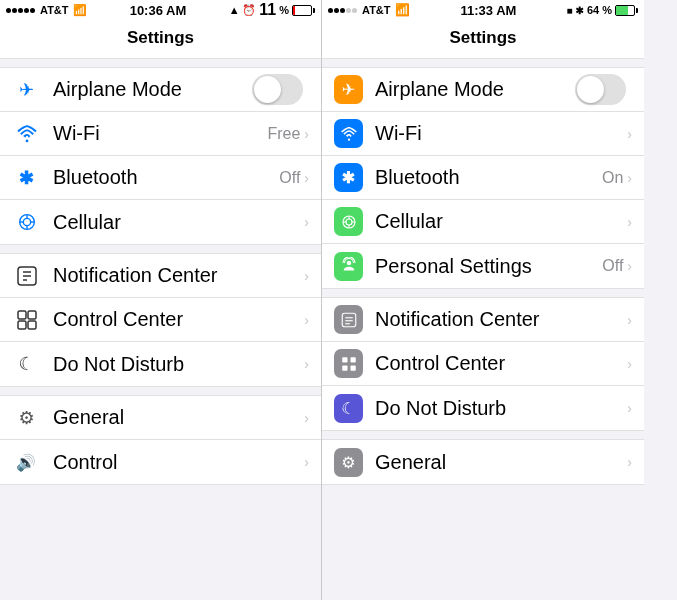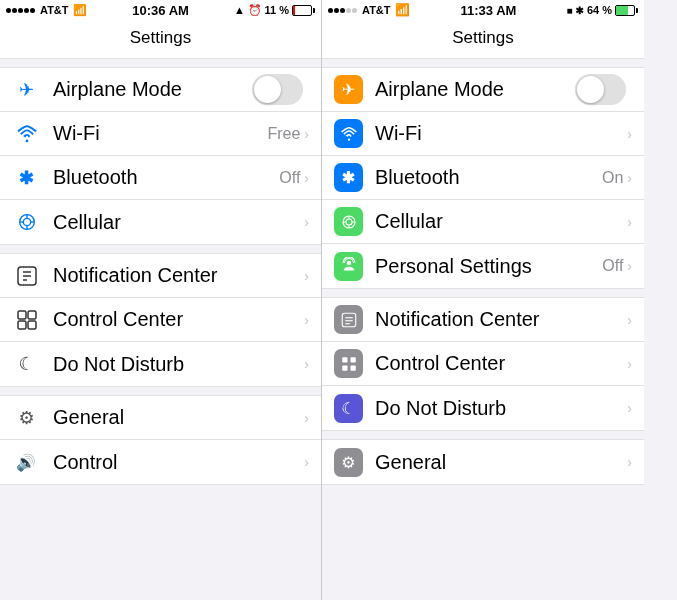--- a/index.html
+++ b/index.html
@@ -63,21 +63,21 @@
       border-radius: 0 1px 1px 0;
       margin-left: 1px;
     }
 
     
     .page-title {
       background: #fff;
       text-align: center;
       padding: 8px 0 10px;
       font-size: 17px;
-      font-weight: 400;
+      font-weight: 700;
       border-bottom: 1px solid #e0e0e0;
     }
 
     
     .settings-section {
       background: #fff;
       border-top: 1px solid #e0e0e0;
       border-bottom: 1px solid #e0e0e0;
       margin-top: 0;
     }
@@ -172,21 +172,21 @@
         <div class="signal-dot"></div>
         <div class="signal-dot"></div>
       </div>
       <span style="margin-left:3px">AT&amp;T</span>
       <span style="margin-left:3px">📶</span>
     </div>
     <div class="center">10:36 AM</div>
     <div class="right">
       <span>▲</span>
       <span>⏰</span>
-      <span style="font-size:11px">11</span>
+      <span style="font-size:16px">11</span>
         <span>%</span>
       <div class="battery-icon">
         <div class="battery-body">
           <div class="battery-fill" style="width:11%"></div>
         </div>
         <div class="battery-tip"></div>
       </div>
     </div>
   </div>
 

